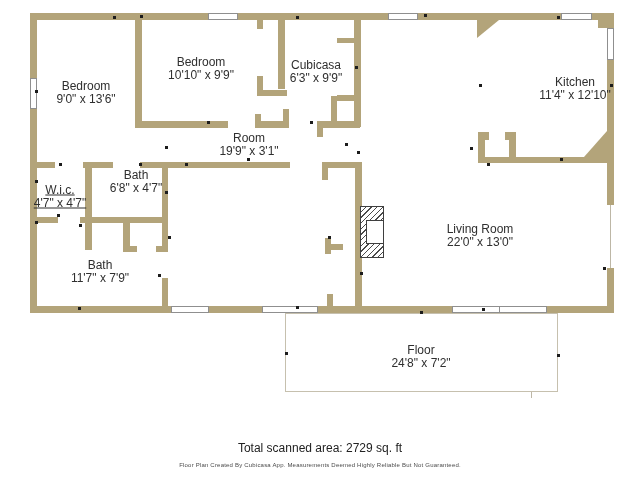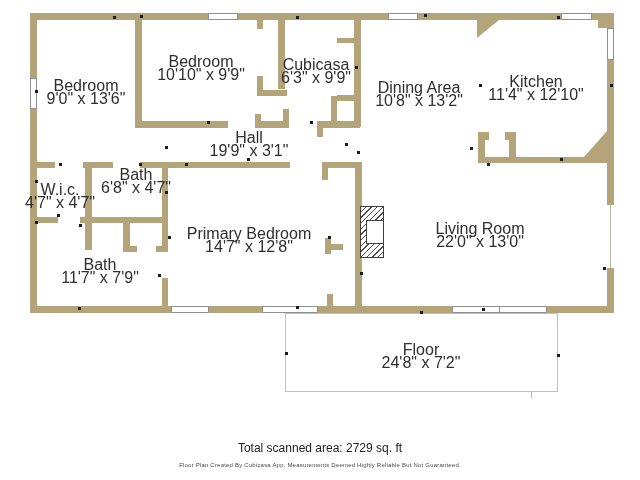--- a/index.html
+++ b/index.html
@@ -9,21 +9,21 @@
   .tri{position:absolute;background:#b3a47a;}
   .window{position:absolute;background:#ffffff;border:1px solid #8f8f8f;box-sizing:border-box;}
   .opening{position:absolute;background:#ffffff;}
   .thinline{position:absolute;background:#bdb7a6;}
   .tick{position:absolute;width:3px;height:3px;background:#1c1c1c;}
   .porch-outline{position:absolute;border:1px solid #c6c0ae;box-sizing:border-box;background:transparent;}
   .fireplace{position:absolute;border:1px solid #3f3f3f;box-sizing:border-box;
     background:repeating-linear-gradient(135deg,#ffffff 0px,#ffffff 3px,#4a4a4a 3px,#4a4a4a 4px);}
   .fireplace-inner{position:absolute;background:#ffffff;border:1px solid #3f3f3f;box-sizing:border-box;}
   .room-label{position:absolute;transform:translate(-50%,-50%);text-align:center;
-    font-size:16px;line-height:12.5px;color:#2f2f2f;white-space:nowrap;}
+    font-size:12px;line-height:12.5px;color:#2f2f2f;white-space:nowrap;}
   .footer-total{position:absolute;left:0;top:441px;width:640px;text-align:center;
     font-size:12px;color:#222222;}
   .footer-disclaimer{position:absolute;left:0;top:462px;width:640px;text-align:center;
     font-size:6px;color:#4a4a4a;letter-spacing:0.2px;}
 </style>
 </head>
 <body>
 
 <div id="plan">
     <div class="wall" style="left: 30px; top: 13px; width: 584px; height: 7px;"></div>
@@ -129,43 +129,35 @@
       <div>9'0" x 13'6"</div>
     </div>
     <div class="room-label" style="left: 201px; top: 68px;">
       <div>Bedroom</div>
       <div>10'10" x 9'9"</div>
     </div>
     <div class="room-label" style="left: 316px; top: 71px;">
       <div>Cubicasa</div>
       <div>6'3" x 9'9"</div>
     </div>
-    <div class="room-label" style="left: 419px; top: 94px;">
-      <div>Dining Area</div>
-      <div>10'8" x 13'2"</div>
-    </div>
-    <div class="room-label" style="left: 536px; top: 88px;">
+    <div class="room-label" style="left: 575px; top: 88px;">
       <div>Kitchen</div>
       <div>11'4" x 12'10"</div>
     </div>
     <div class="room-label" style="left: 249px; top: 144px;">
-      <div>Hall</div>
+      <div>Room</div>
       <div>19'9" x 3'1"</div>
     </div>
-    <div class="room-label" style="left: 60px; top: 196px;">
+    <div class="room-label" style="left: 60px; top: 196px; text-decoration: underline;">
       <div>W.i.c.</div>
       <div>4'7" x 4'7"</div>
     </div>
     <div class="room-label" style="left: 136px; top: 181px;">
       <div>Bath</div>
       <div>6'8" x 4'7"</div>
-    </div>
-    <div class="room-label" style="left: 249px; top: 240px;">
-      <div>Primary Bedroom</div>
-      <div>14'7" x 12'8"</div>
     </div>
     <div class="room-label" style="left: 480px; top: 235px;">
       <div>Living Room</div>
       <div>22'0" x 13'0"</div>
     </div>
     <div class="room-label" style="left: 100px; top: 271px;">
       <div>Bath</div>
       <div>11'7" x 7'9"</div>
     </div>
     <div class="room-label" style="left: 421px; top: 356px;">

